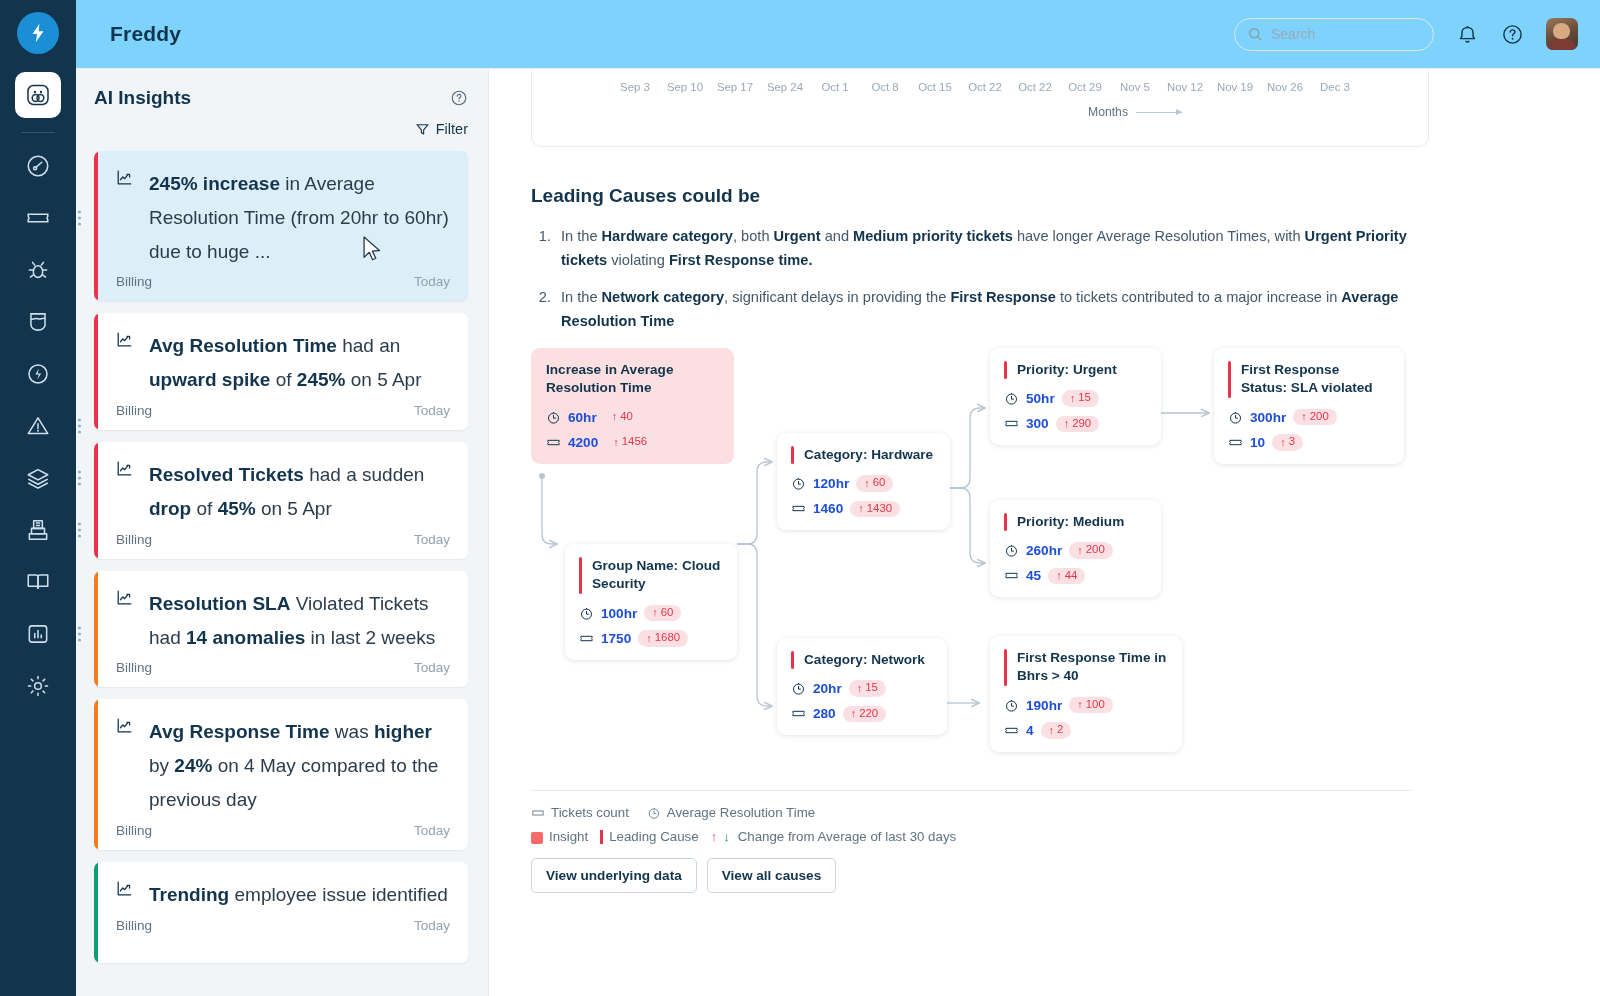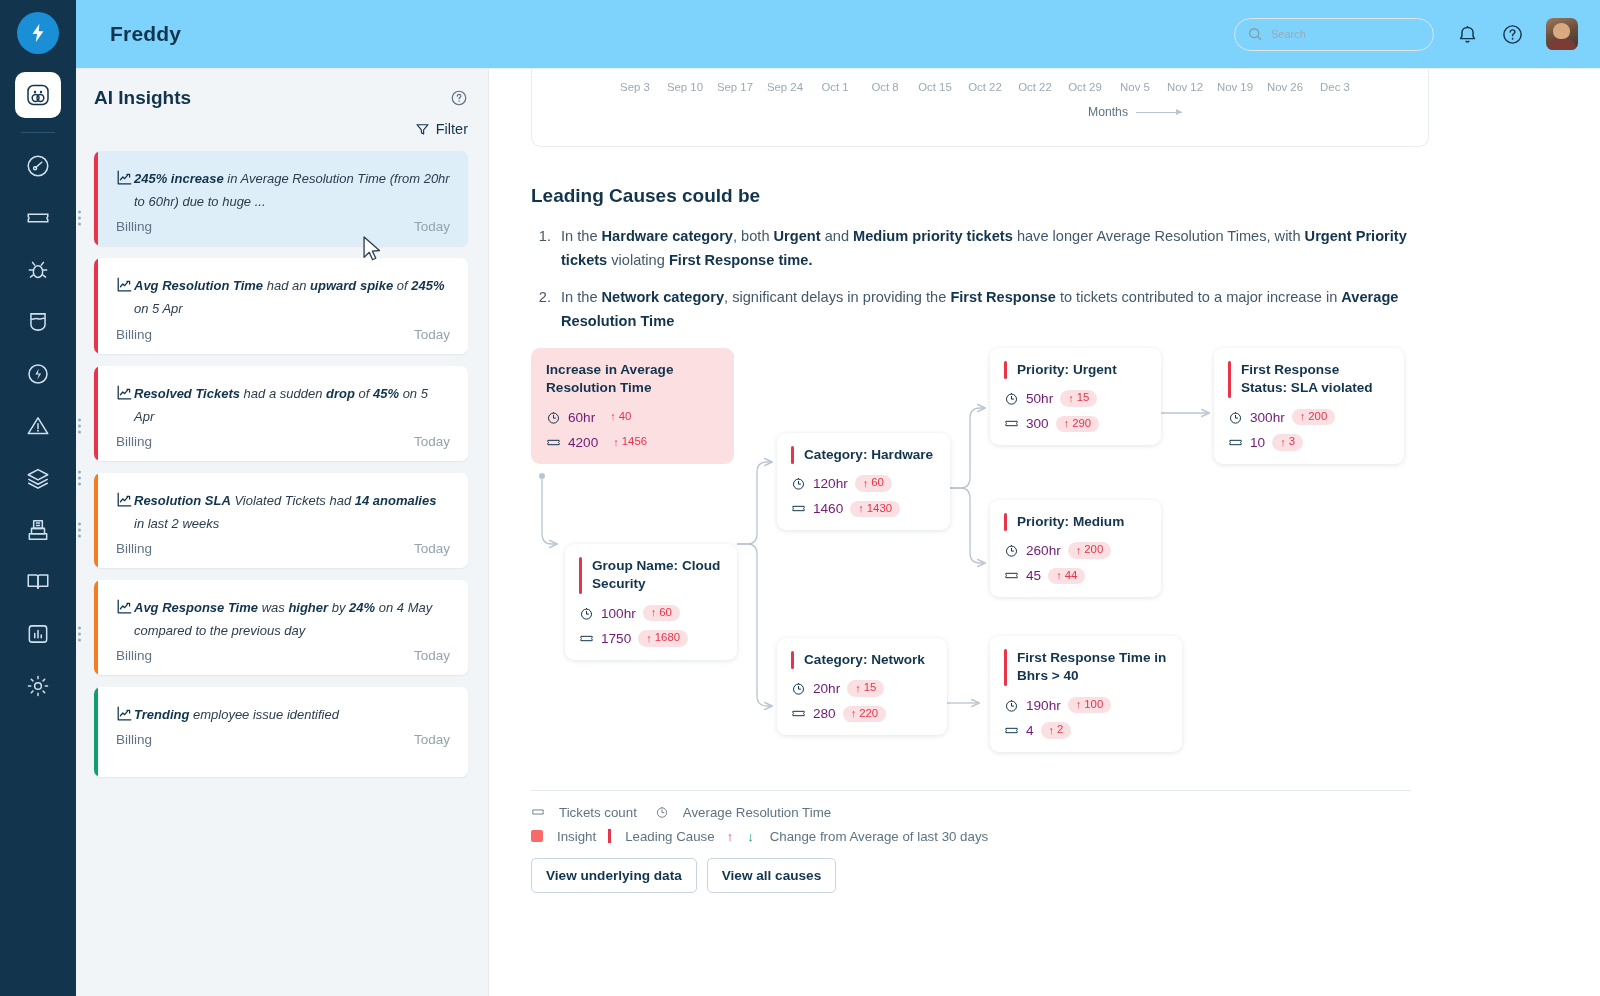--- a/index.html
+++ b/index.html
@@ -46,21 +46,21 @@
   .brand {
     font-size: 21px; font-weight: bold; color: #12344d; letter-spacing: .2px;
     margin-left: 12px;
   }
   .header-right { margin-left: auto; display: flex; align-items: center; gap: 22px; }
   .searchbox {
     width: 200px; height: 33px; border: 1px solid #dfe6ed; border-radius: 17px;
     display: flex; align-items: center; padding: 0 12px; gap: 8px; color:#8a9aa9;
   }
   .searchbox input {
-    border: none; outline: none; font-size: 11px; color: #3f5769;
+    border: none; outline: none; font-size: 14px; color: #3f5769;
     font-family: "Liberation Sans", sans-serif; width: 140px; background: transparent;
   }
   .searchbox input::placeholder { color: #9aaab8; }
   .hicon { color: #12344d; display: flex; align-items: center; }
   .hicon svg { width: 23px; height: 23px; }
   .avatar {
     width: 32px; height: 32px; border-radius: 7px; overflow: hidden;
     background: linear-gradient(160deg,#9a7b5f 0%,#6d4e3a 45%,#3d3630 100%);
     position: relative;
   }
@@ -92,21 +92,21 @@
   .filter-btn svg { width: 15px; height: 15px; }
 
   .icard {
     position: relative; background: #fff; border-radius: 7px; margin-bottom: 12px;
     padding: 16px 18px 12px 22px; box-shadow: 0 1px 2px rgba(18,52,77,.07);
     overflow: hidden;
   }
   .icard.sel { background: #ddeef8; }
   .icard .bar { position: absolute; left: 0; top: 0; bottom: 0; width: 4px; }
   .icard-txt {
-    font-size: 13px; line-height: 1.78; color: #2b3d4c; display: flex; gap: 1px; font-style: italic;
+    font-size: 19px; line-height: 1.78; color: #2b3d4c; display: flex; gap: 16px;
   }
   .icard-txt .tr-ico { flex: 0 0 auto; color: #12344d; margin-top: 2px; }
   .icard-txt .tr-ico svg { width: 17px; height: 17px; }
   .icard-txt b { font-weight: bold; color: #12344d; }
   .icard-foot {
     display: flex; justify-content: space-between; font-size: 13.5px;
     color: #5f7383; margin-top: 6px;
   }
   .icard-foot .when { color: #93a3b0; }
 
@@ -145,31 +145,31 @@
   }
   .node.root { background: #fbdfe1; box-shadow: none; padding-left: 15px; }
   .node .ntitle {
     font-size: 13.6px; font-weight: bold; color: #12344d; line-height: 1.38;
     display: flex; gap: 10px; margin-bottom: 11px;
   }
   .node .lcbar { flex: 0 0 3px; width: 3px; background: #e8344a; border-radius: 2px; align-self: stretch; }
   .metric { display: flex; align-items: center; gap: 7px; margin-top: 9px; }
   .metric .mi { color: #12344d; display: flex; flex: 0 0 auto; }
   .metric .mi svg { width: 15px; height: 15px; }
-  .metric .mv { font-size: 13.6px; font-weight: normal; color: #701a75; }
+  .metric .mv { font-size: 13.6px; font-weight: bold; color: #1d4ed8; }
   .pill {
     background: #fbe0e3; color: #e8344a; font-size: 11.4px; border-radius: 11px;
     padding: 2px 8px 3px; display: flex; align-items: center; gap: 3px; line-height: 1;
   }
   .pill .ar { font-size: 11px; }
 
   
   .foot { margin-left: 42px; width: 880px; border-top: 1px solid #e6ebf0; padding-top: 14px; margin-top: 12px;}
   .legend-row { display: flex; align-items: center; gap: 18px; font-size: 13.3px; color: #5f7383; margin-bottom: 9px; }
-  .lg { display: flex; align-items: center; gap: 14px; }
+  .lg { display: flex; align-items: flex-end; gap: 6px; }
   .lg svg { width: 14px; height: 14px; color: #5f7383; }
   .sw-insight { width: 12px; height: 12px; background: #f76a6a; border-radius: 2px; }
   .sw-cause { width: 3px; height: 14px; background: #e8344a; }
   .arr-up { color: #e8344a; font-size: 13px; }
   .arr-dn { color: #14a06a; font-size: 13px; }
   .btn-row { display: flex; gap: 10px; margin-top: 14px; }
   .btn {
     border: 1px solid #c9d4de; background: #fff; border-radius: 5px;
     padding: 9px 14px; font-size: 13.6px; font-weight: bold; color: #12344d;
     font-family: "Liberation Sans", sans-serif; cursor: pointer;

